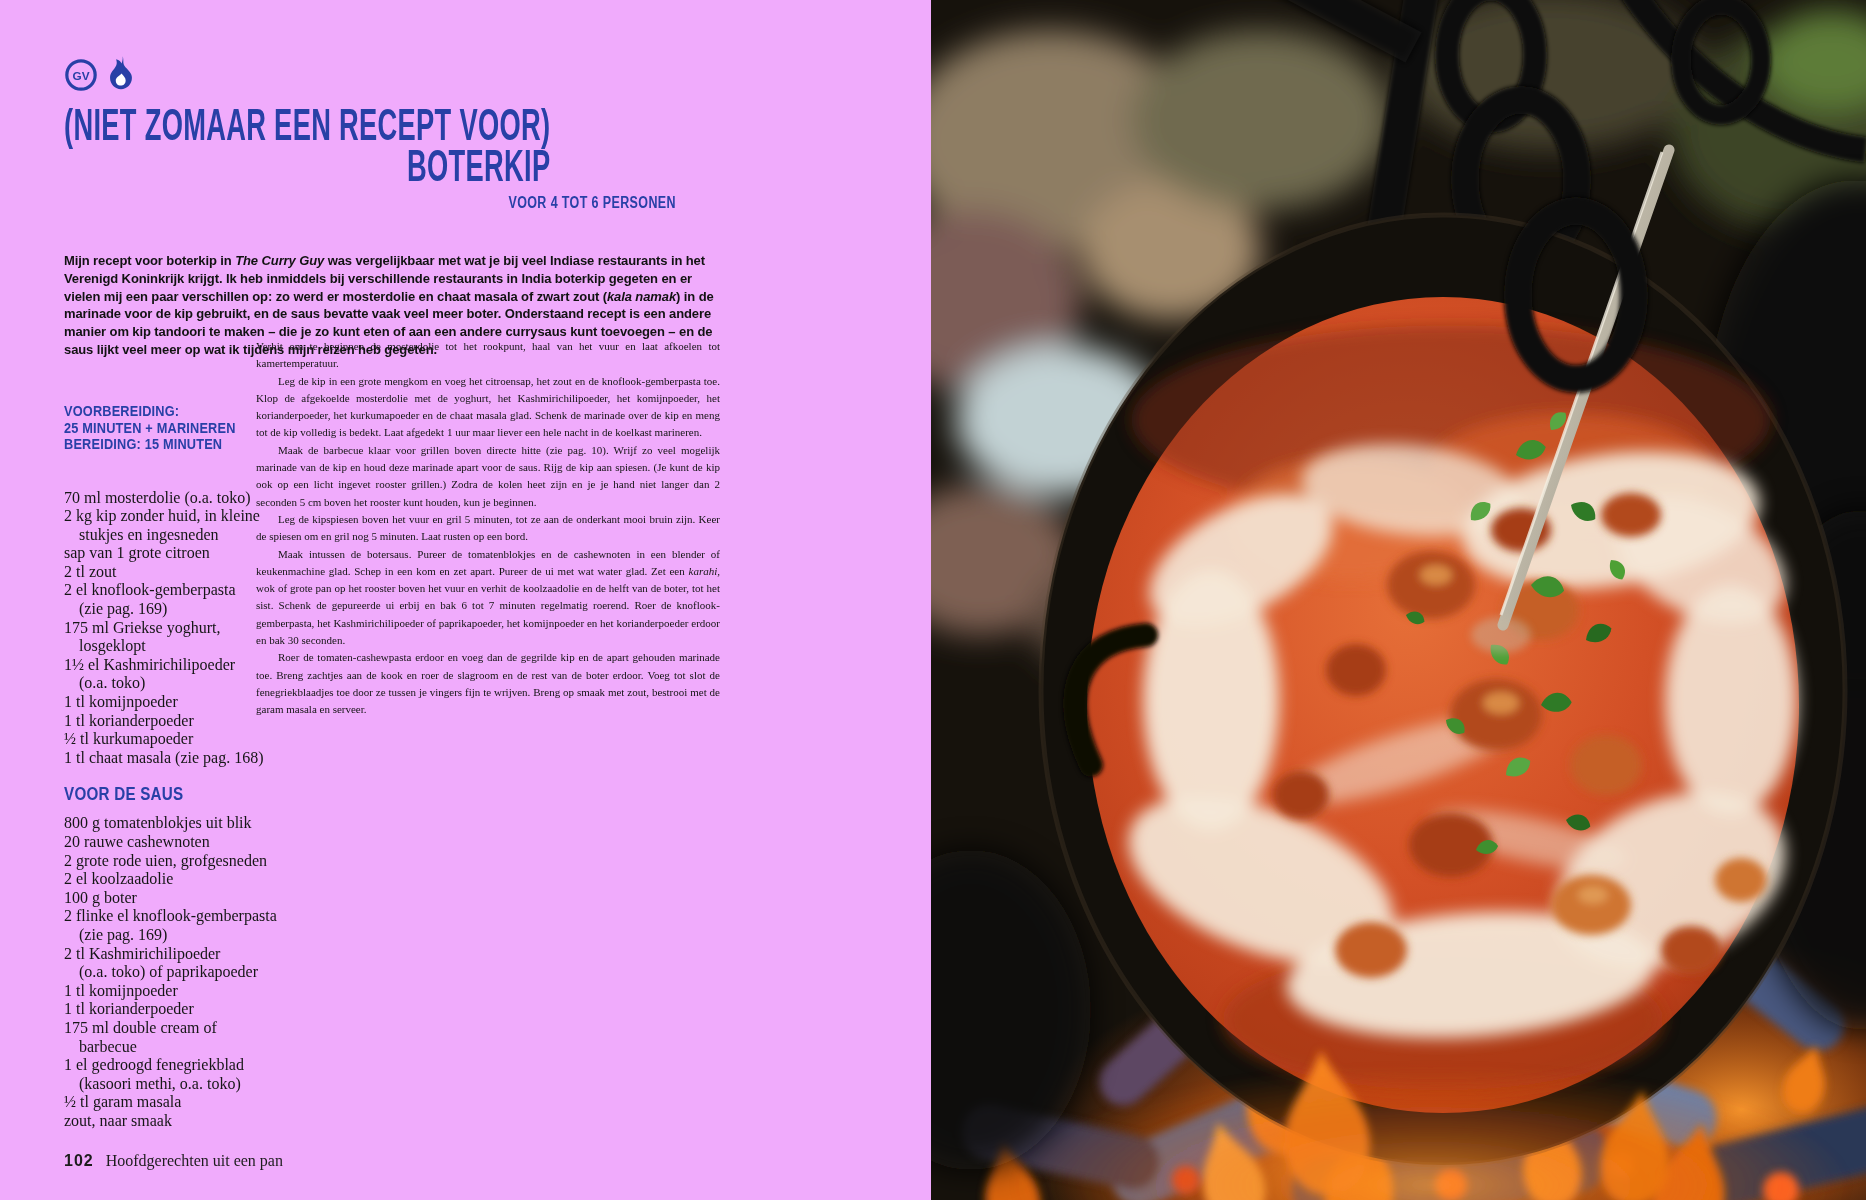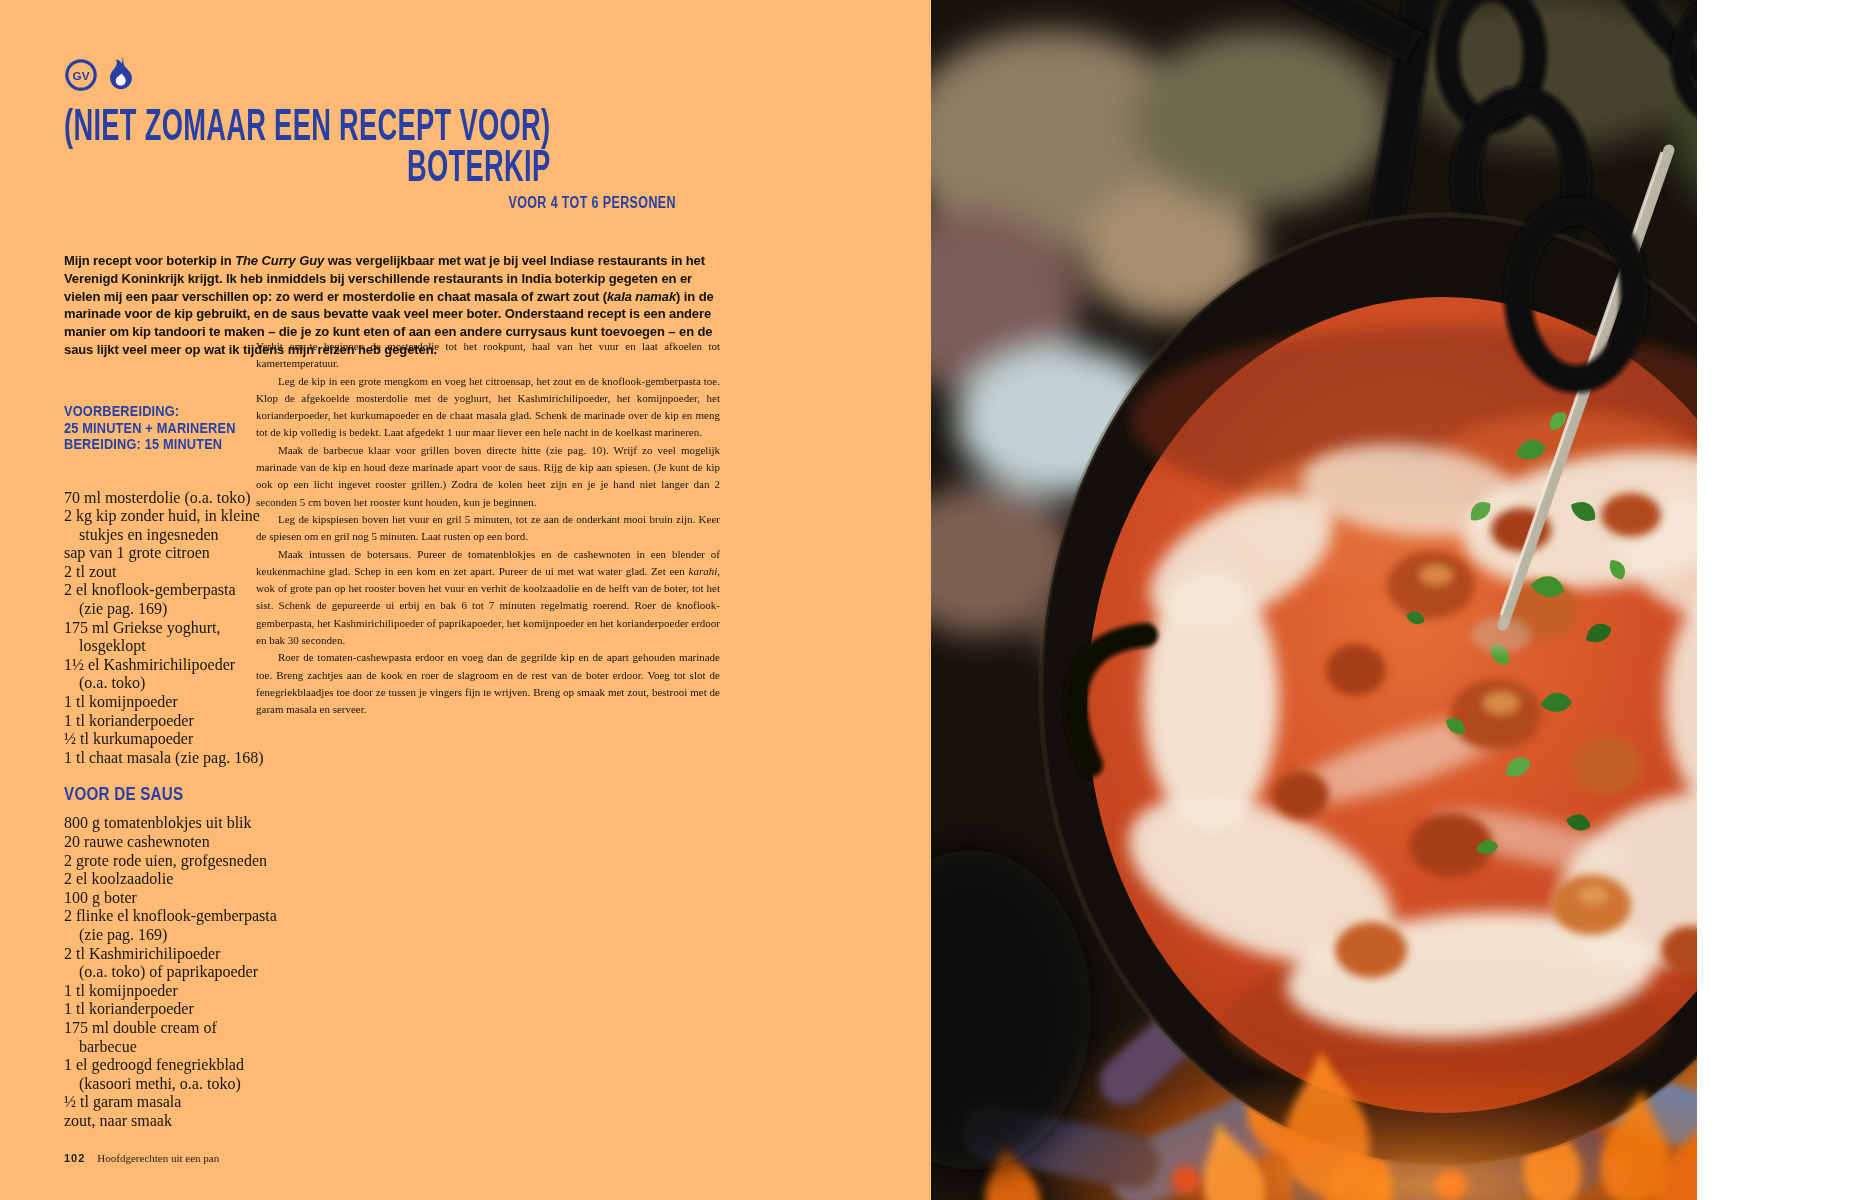--- a/index.html
+++ b/index.html
@@ -1,17 +1,17 @@
 <!DOCTYPE html>
 <html><head>
 <meta charset="utf-8">
 <style>
   :root{ --blue:#2840a6; --ink:#1b1b1b; }
   html,body{ margin:0; padding:0; background:#ffffff; font-family:"Liberation Sans",sans-serif; }
-  .page{ position:relative; width:1697px; height:1200px; background:#fdba74; overflow:hidden; }
+  .page{ position:relative; width:1866px; height:1200px; background:#f0abfc; overflow:hidden; }
 
   
   .badges{ position:absolute; left:64px; top:56px; display:flex; align-items:center; gap:11px; }
   .gv-badge svg{ display:block; }
 
   
   .title-block{ position:absolute; left:64px; top:104px;text-align:right; }
   .title-line{ font-weight:800; font-size:44px; line-height:41px; color:var(--blue);
                letter-spacing:0.5px; white-space:nowrap; transform:scaleX(.62); transform-origin:0 0; }
   .servings{ margin-top:8px; font-weight:800; font-size:16px; color:var(--blue);
@@ -37,21 +37,21 @@
 
   
   .instructions{ position:absolute; left:256px; top:338px; width:464px;
                  font-family:"Liberation Serif",serif; font-size:11px; line-height:17.3px;
                  color:#141414; text-align:justify; }
   .instructions p{ margin:0; }
   .instructions p + p{ text-indent:22px; }
   .instructions em{ font-style:italic; }
 
   
-  .footer{ position:absolute; left:64px; top:1152px; font-size:11px; color:#1d1d1d; }
+  .footer{ position:absolute; left:64px; top:1152px; font-size:16px; color:#1d1d1d; }
   .footer .pagenum{ font-weight:700; font-family:"Liberation Sans",sans-serif; letter-spacing:1px; }
   .footer .chapter{ font-family:"Liberation Serif",serif; margin-left:12px; }
 
   
   .photo{ position:absolute; left:931px; top:0; width:935px; height:1200px; overflow:hidden; background:#16120c; }
   .photo svg{ display:block; }
 </style>
 </head>
 <body>
 

